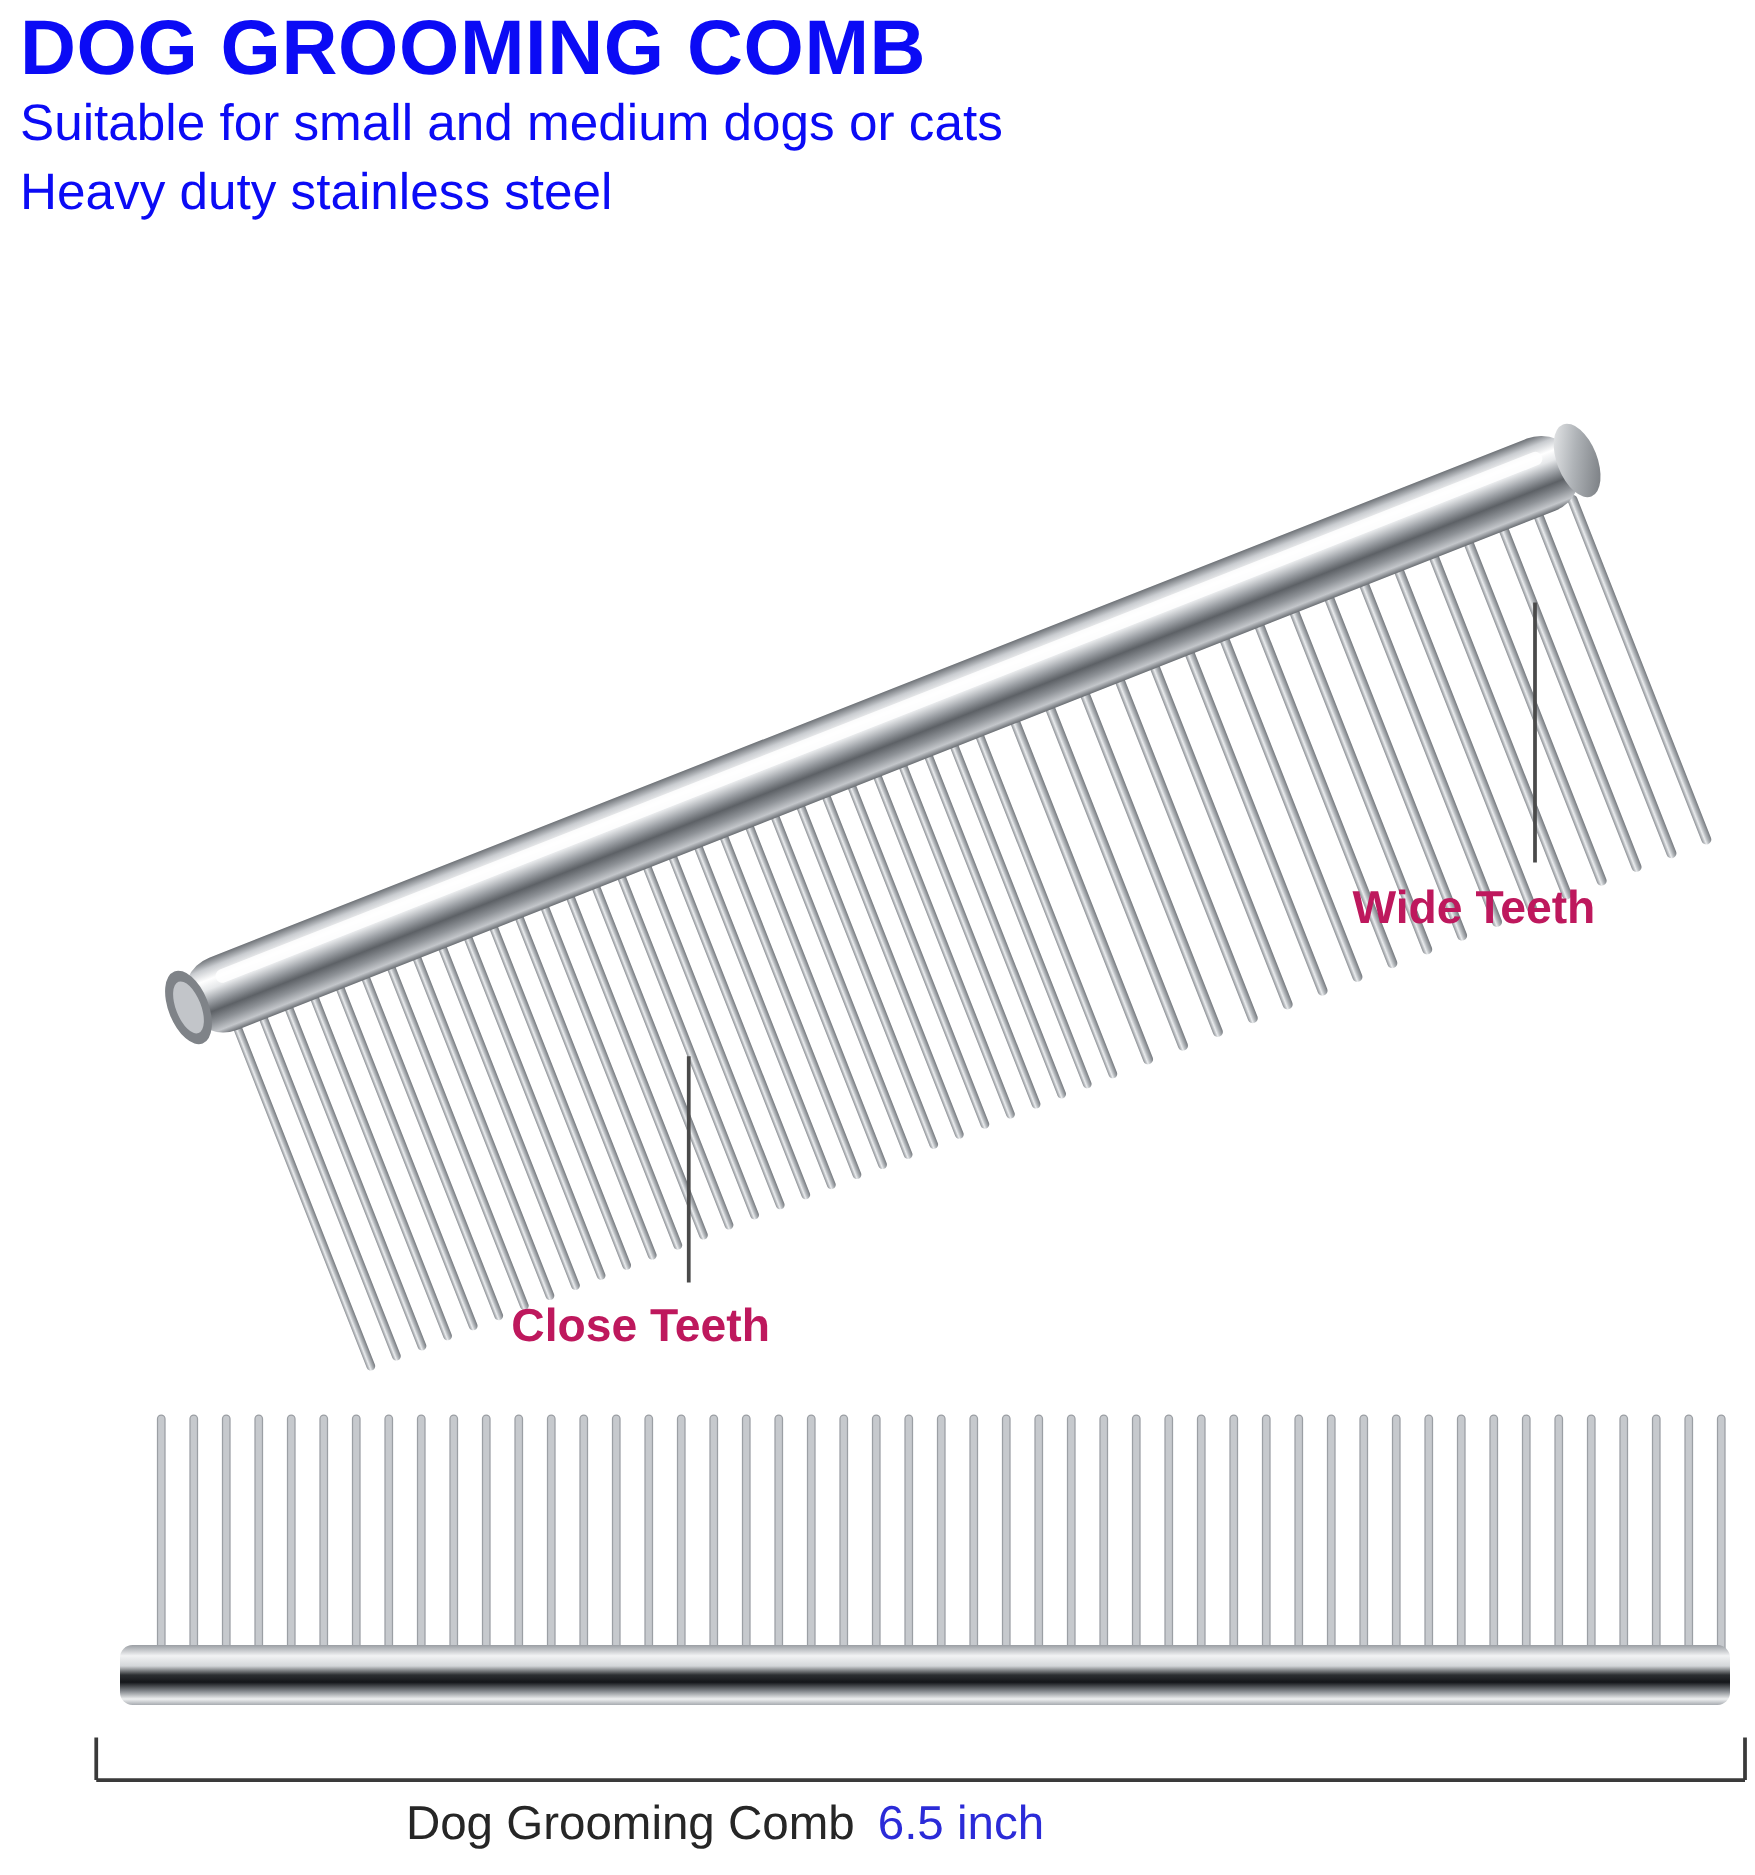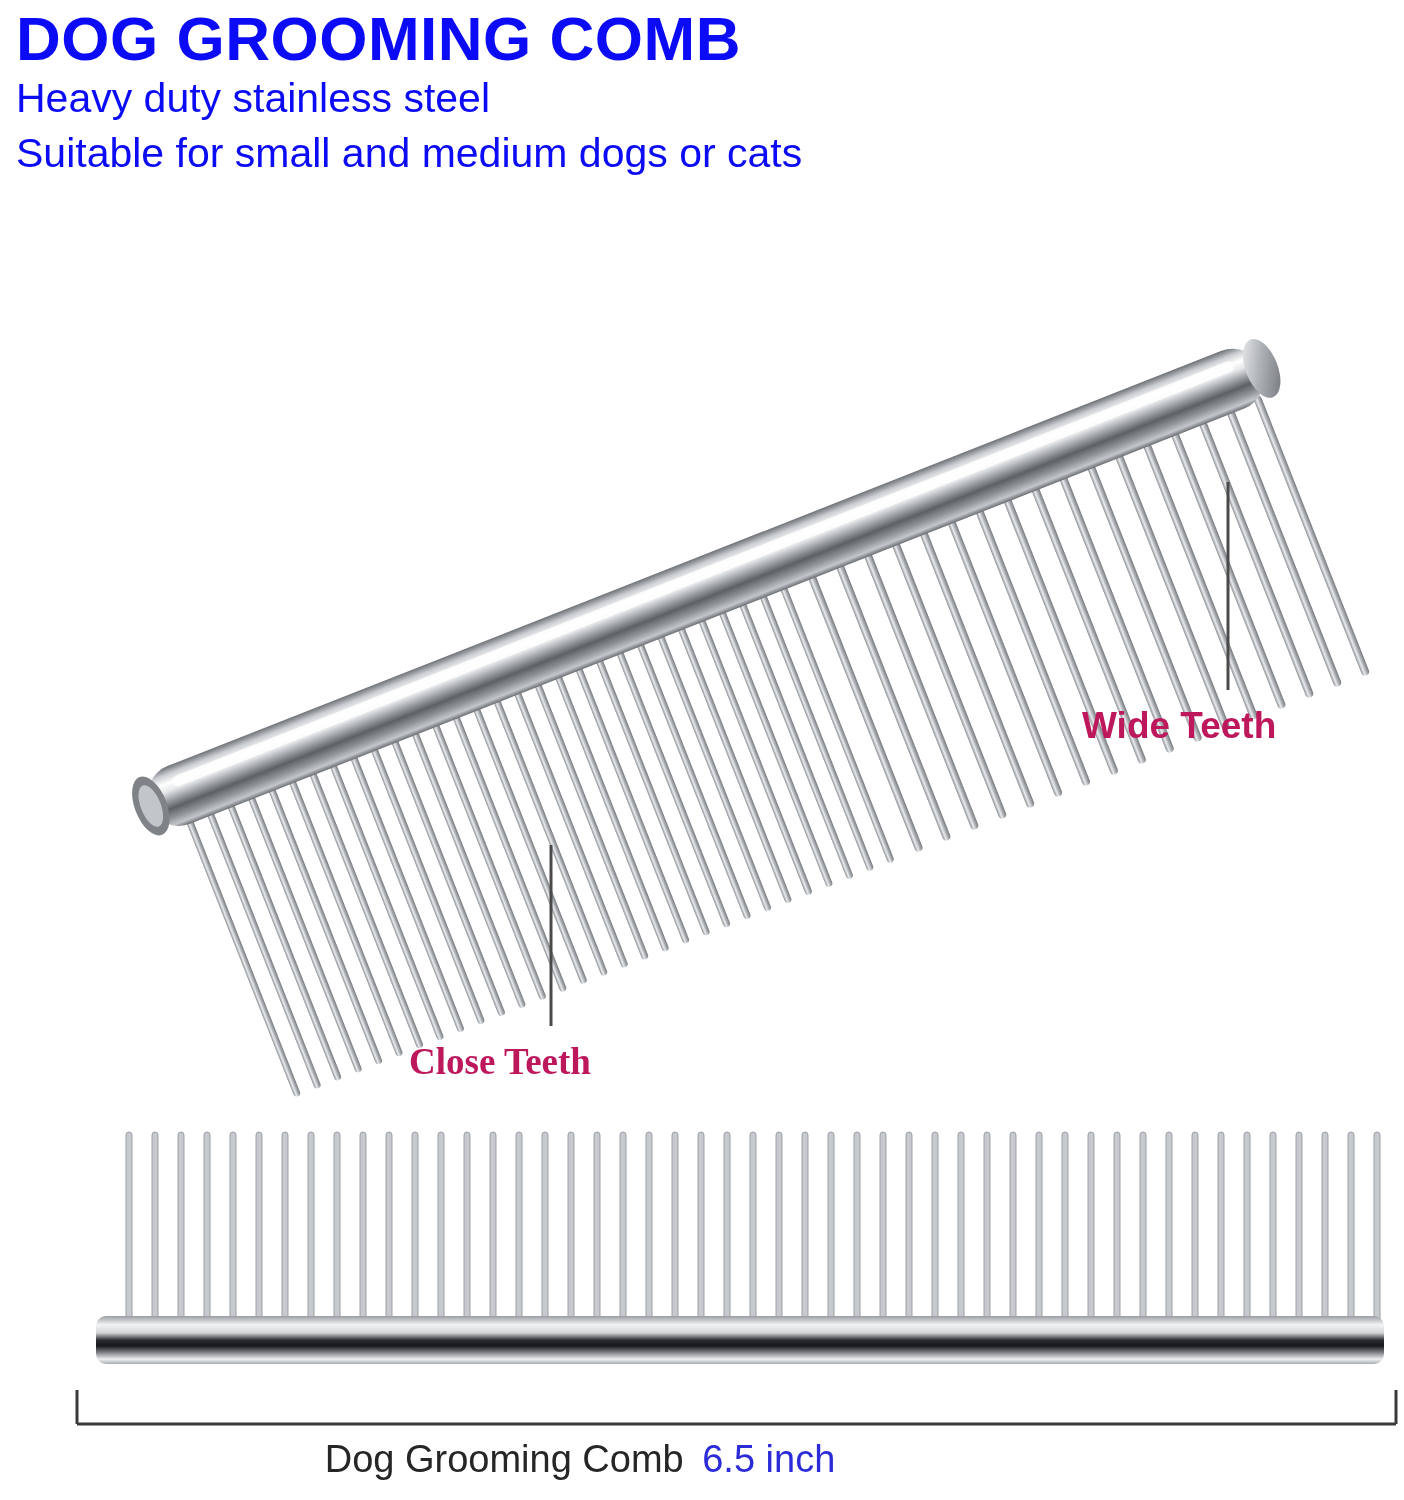--- a/index.html
+++ b/index.html
@@ -59,21 +59,20 @@
     color: #be185d;
     white-space: nowrap;
   }
   #label-wide {
     left: 1082px;
     top: 705px;
   }
   #label-close {
     left: 409px;
     top: 1040px;
-    font-family: Liberation Serif, serif;
   }
 
   
   #caption {
     position: absolute;
     left: 0;
     top: 1438px;
     width: 1160px;
     text-align: center;
     white-space: nowrap;
@@ -264,22 +263,22 @@
     <g stroke="#3a3a3a" stroke-width="3" fill="none">
       <line x1="77" y1="1390" x2="77" y2="1424"></line>
       <line x1="1396" y1="1390" x2="1396" y2="1424"></line>
       <line x1="77" y1="1424" x2="1396" y2="1424"></line>
     </g>
   </svg>
 </div>
 
 <div id="header">
   <div id="title">DOG GROOMING COMB</div>
+  <div class="subtitle">Suitable for small and medium dogs or cats</div>
   <div class="subtitle">Heavy duty stainless steel</div>
-  <div class="subtitle">Suitable for small and medium dogs or cats</div>
 </div>
 
 <div class="callout-label" id="label-wide">Wide Teeth</div>
 <div class="callout-label" id="label-close">Close Teeth</div>
 
 <div id="caption">
   <span id="caption-main">Dog Grooming Comb</span>
   <span id="caption-size">6.5 inch</span>
 </div>
 

